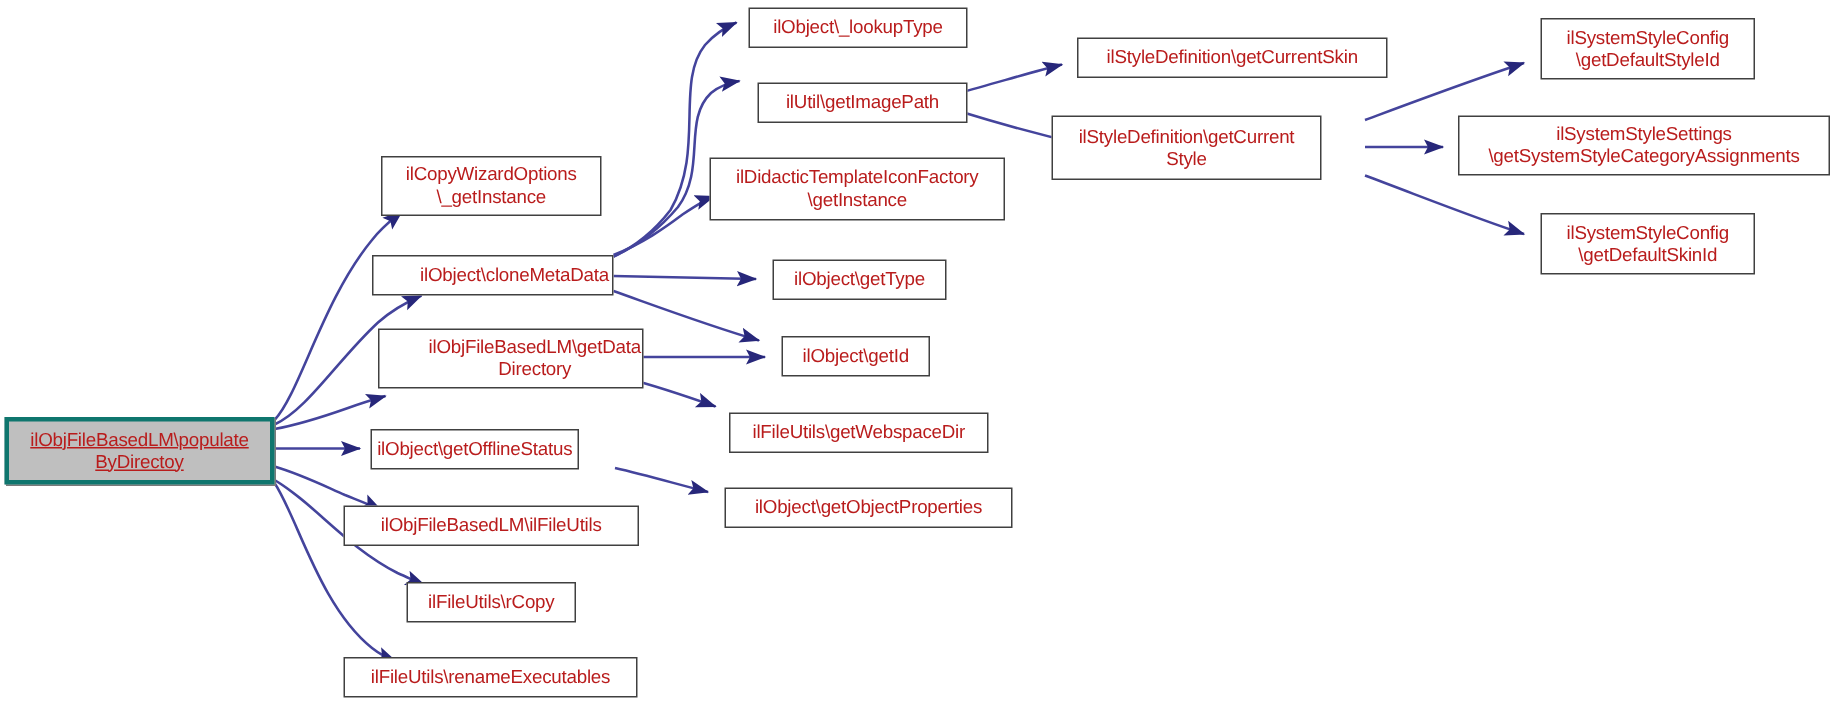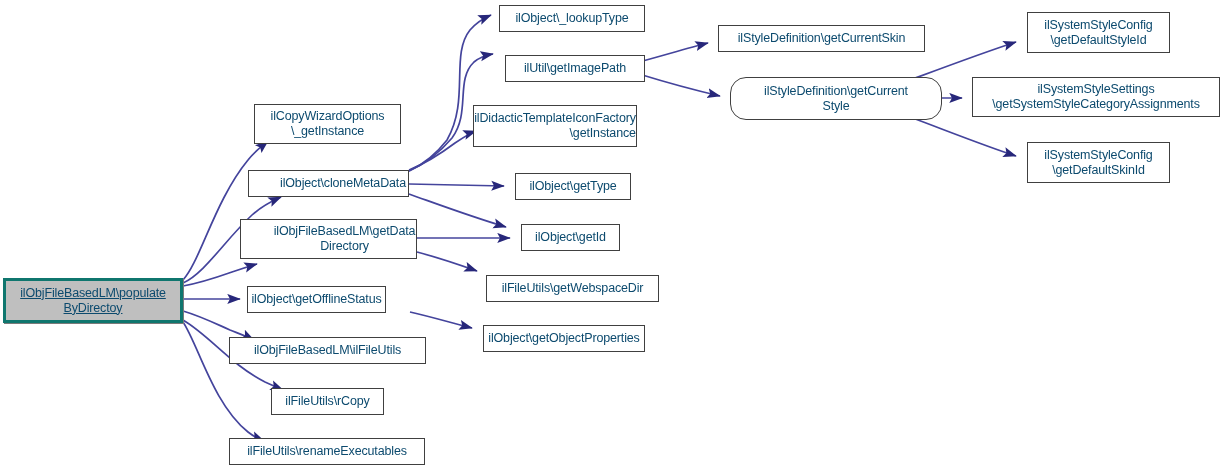--- a/index.html
+++ b/index.html
@@ -21,21 +21,21 @@
     top: 0;
     width: 1225px;
     height: 471px;
     pointer-events: none;
   }
   .node {
     position: absolute;
     box-sizing: border-box;
     border: 1px solid #404040;
     background: #ffffff;
-    color: #0c4a6e;
+    color: #b91c1c;
     display: flex;
     align-items: center;
     justify-content: center;
     text-align: center;
     font-size: 12.5px;
     line-height: 15px;
     white-space: pre-line;
     letter-spacing: -0.15px;
     z-index: 2;
   }
@@ -84,36 +84,36 @@
         <path d="M 910 117 C 945 130 985 146 1016 156" fill="none" stroke="#44449c" stroke-width="1.7" marker-end="url(#arrow)"></path>
       </g>
   </svg>
 
   <div id="nodes">
       <div class="node highlight" style="left: 3px; top: 278px; width: 180px; height: 45px;"><span class="node-label">ilObjFileBasedLM\populate
 ByDirectoy</span></div>
       <div class="node" style="left: 254px; top: 104px; width: 147px; height: 40px;"><span class="node-label">ilCopyWizardOptions
 \_getInstance</span></div>
       <div class="node" style="left: 248px; top: 170px; width: 161px; height: 27px; padding-left: 29px;"><span class="node-label">ilObject\cloneMetaData</span></div>
-      <div class="node" style="left: 240px; top: 219px; width: 177px; height: 40px; padding-left: 32px;"><span class="node-label">ilObjFileBasedLM\getData
+      <div class="node" style="left: 252px; top: 219px; width: 177px; height: 40px; padding-left: 32px;"><span class="node-label">ilObjFileBasedLM\getData
 Directory</span></div>
       <div class="node" style="left: 247px; top: 286px; width: 139px; height: 27px;"><span class="node-label">ilObject\getOfflineStatus</span></div>
       <div class="node" style="left: 229px; top: 337px; width: 197px; height: 27px;"><span class="node-label">ilObjFileBasedLM\ilFileUtils</span></div>
       <div class="node" style="left: 271px; top: 388px; width: 113px; height: 27px;"><span class="node-label">ilFileUtils\rCopy</span></div>
       <div class="node" style="left: 229px; top: 438px; width: 196px; height: 27px;"><span class="node-label">ilFileUtils\renameExecutables</span></div>
       <div class="node" style="left: 499px; top: 5px; width: 146px; height: 27px;"><span class="node-label">ilObject\_lookupType</span></div>
       <div class="node" style="left: 505px; top: 55px; width: 140px; height: 27px;"><span class="node-label">ilUtil\getImagePath</span></div>
-      <div class="node" style="left: 473px; top: 105px; width: 164px; height: 42px; text-align: right;"><span class="node-label">ilDidacticTemplateIconFactory
+      <div class="node" style="left: 473px; top: 105px; width: 197px; height: 42px;"><span class="node-label">ilDidacticTemplateIconFactory
 \getInstance</span></div>
       <div class="node" style="left: 515px; top: 173px; width: 116px; height: 27px;"><span class="node-label">ilObject\getType</span></div>
       <div class="node" style="left: 521px; top: 224px; width: 99px; height: 27px;"><span class="node-label">ilObject\getId</span></div>
       <div class="node" style="left: 486px; top: 275px; width: 173px; height: 27px;"><span class="node-label">ilFileUtils\getWebspaceDir</span></div>
-      <div class="node" style="left: 483px; top: 325px; width: 162px; height: 27px;"><span class="node-label">ilObject\getObjectProperties</span></div>
+      <div class="node" style="left: 483px; top: 325px; width: 192px; height: 27px;"><span class="node-label">ilObject\getObjectProperties</span></div>
       <div class="node" style="left: 718px; top: 25px; width: 207px; height: 27px; justify-content: center;"><span class="node-label">ilStyleDefinition\getCurrentSkin</span></div>
-      <div class="node" style="left: 730px; top: 77px; width: 212px; height: 43px; border-radius: 16px;"><span class="node-label">ilStyleDefinition\getCurrent
+      <div class="node" style="left: 701px; top: 77px; width: 180px; height: 43px;"><span class="node-label">ilStyleDefinition\getCurrent
 Style</span></div>
       <div class="node" style="left: 1027px; top: 12px; width: 143px; height: 41px;"><span class="node-label">ilSystemStyleConfig
 \getDefaultStyleId</span></div>
       <div class="node" style="left: 972px; top: 77px; width: 248px; height: 40px;"><span class="node-label">ilSystemStyleSettings
 \getSystemStyleCategoryAssignments</span></div>
       <div class="node" style="left: 1027px; top: 142px; width: 143px; height: 41px;"><span class="node-label">ilSystemStyleConfig
 \getDefaultSkinId</span></div>
     </div>
 
 </div>

